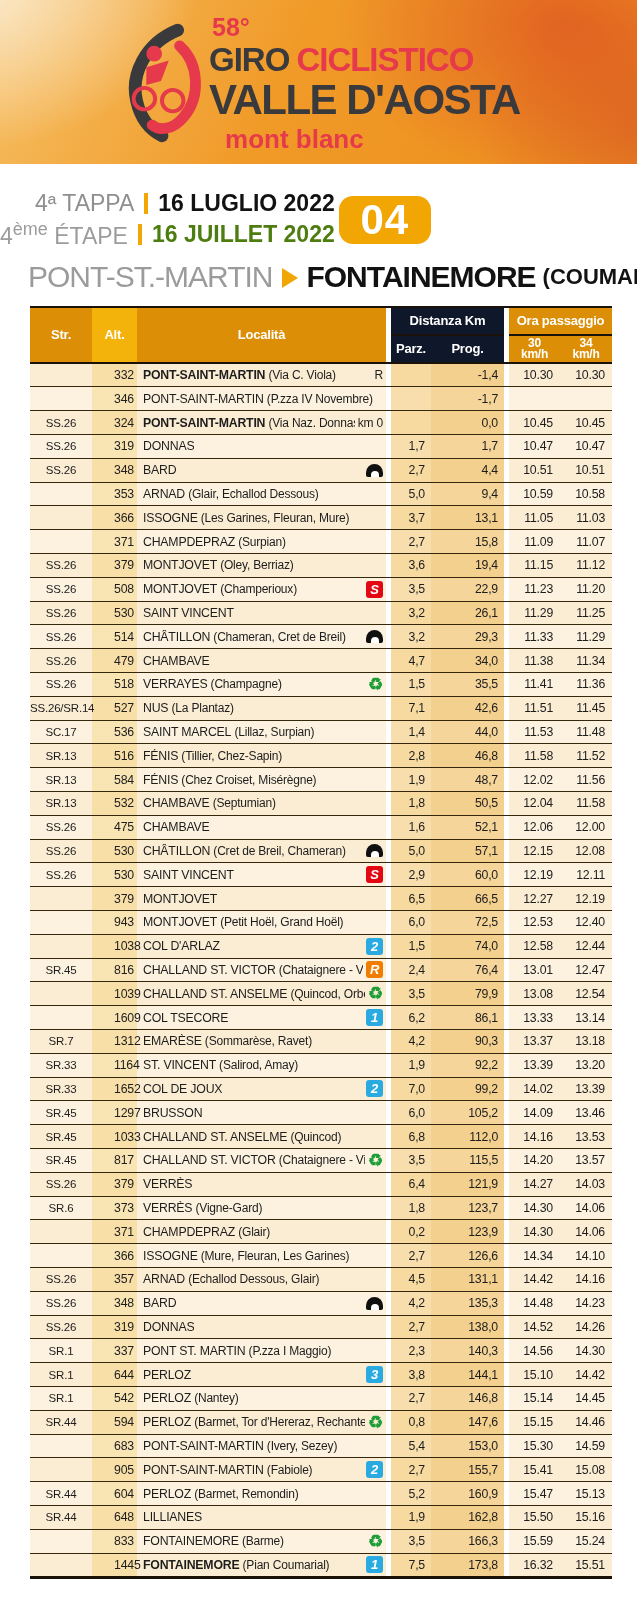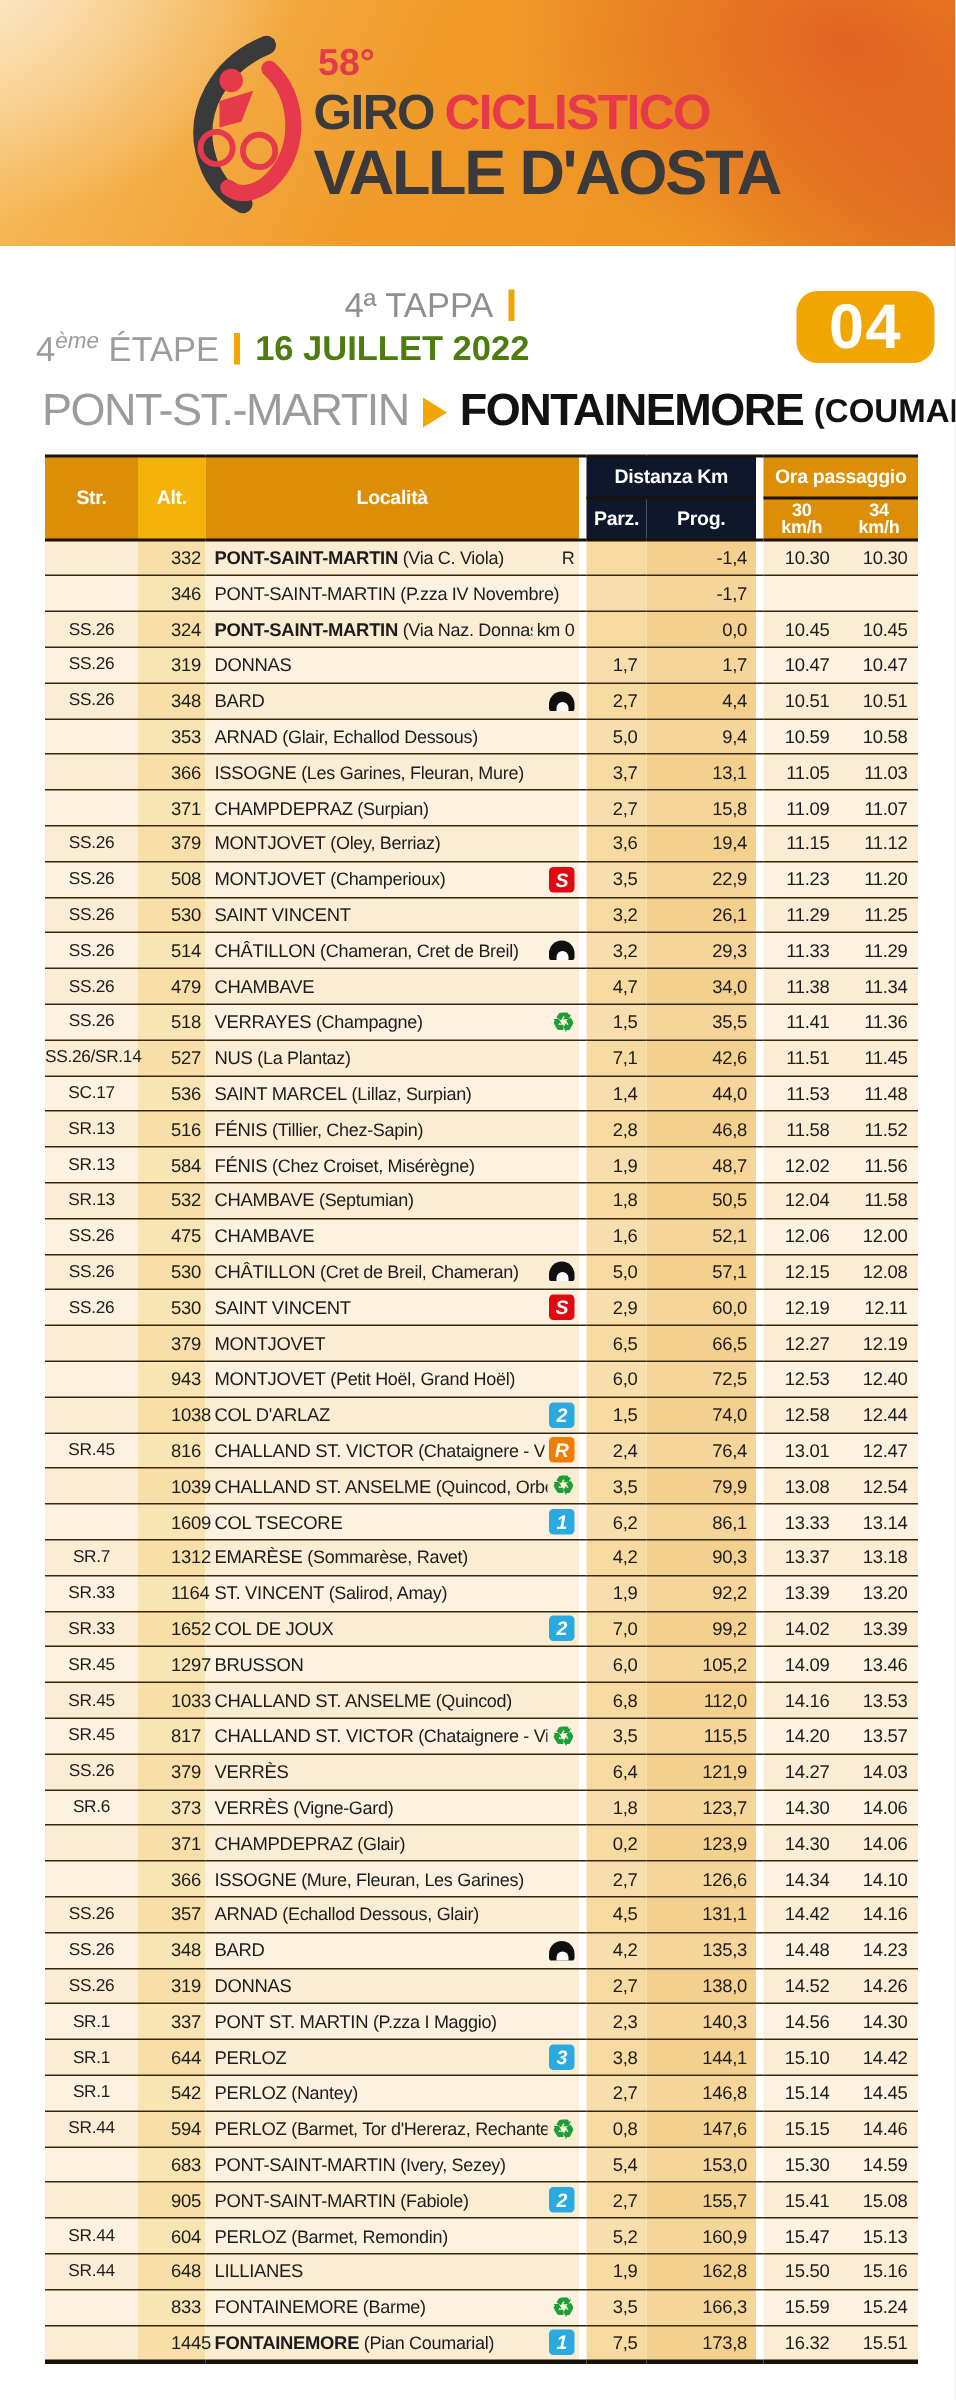--- a/index.html
+++ b/index.html
@@ -16,28 +16,28 @@
   .logo{display:flex;align-items:center;gap:4px;margin-top:2px;}
   .mark{width:88px;height:120px;flex:none;}
   .logo-text{display:flex;flex-direction:column;line-height:1;}
   .ed{color:#E6394B;font-size:25px;font-weight:bold;margin:0 0 3px 3px;}
   .l1{font-size:33px;font-weight:bold;color:#3A3A3C;letter-spacing:-1px;white-space:nowrap;}
   .l1 .cic{color:#E6394B;margin-left:7px;}
   .l2{font-size:42px;font-weight:bold;color:#3A3A3C;letter-spacing:-1.5px;margin-top:3px;white-space:nowrap;}
   .l3{font-size:26px;font-weight:bold;color:#E6394B;margin:5px 0 0 16px;}
 
   
-  .stage{margin:26px 14px 0 0;display:flex;justify-content:space-between;align-items:center;gap:4px;padding-left:24px;}
+  .stage{margin:26px 14px 0 0;display:flex;justify-content:flex-start;align-items:center;gap:4px;}
   .stage-lines{display:flex;flex-direction:column;gap:2px;align-items:flex-end;}
   .sline{display:flex;align-items:center;white-space:nowrap;}
   .sline .lab1{color:#8F8F8F;font-size:23px;}
   .sline .date1{color:#121212;font-size:23px;font-weight:bold;}
   .sline .lab2{color:#9C9C9C;font-size:23px;}
   .sline .date2{color:#4d7c0f;font-size:23px;font-weight:bold;}
-  .sline sup{font-size:15px;font-style:italic;}
+  .sline sup{font-size:18px;}
   .goldbar{display:inline-block;width:4px;height:21px;background:#F2A603;margin:0 10px;}
   .badge04{width:92px;height:48px;border-radius:14px;background:#F2A603;color:#fff;
            font-size:42px;font-weight:bold;display:flex;align-items:center;justify-content:center;letter-spacing:1px;}
 
   .route{margin:10px 0 0 28px;display:flex;align-items:center;white-space:nowrap;}
   .route .from{color:#9B9B9B;font-size:30px;letter-spacing:-1px;}
   .route .arrow{display:inline-block;width:0;height:0;border-left:16px solid #F2A603;
                 border-top:10px solid transparent;border-bottom:10px solid transparent;margin:2px 8px 0 10px;}
   .route .to{color:#121212;font-size:30px;font-weight:bold;letter-spacing:-1px;}
   .route .todet{color:#121212;font-size:22px;font-weight:bold;margin-left:7px;}
@@ -114,29 +114,31 @@
         <path d="M64 22 C 84 40, 86 74, 68 95 C 58 107, 44 110, 36 103" fill="none" stroke="#E6394B" stroke-width="11" stroke-linecap="round"></path>
         <circle cx="38" cy="30" r="8" fill="#E6394B"></circle>
         <path d="M30 44 L53 37 L45 58 L30 62 Z" fill="#E6394B"></path>
         <circle cx="28" cy="76" r="11" fill="none" stroke="#E6394B" stroke-width="4"></circle>
         <circle cx="57" cy="78" r="11" fill="none" stroke="#E6394B" stroke-width="4"></circle>
       </svg>
       <div class="logo-text">
         <div class="ed">58°</div>
         <div class="l1"><span>GIRO</span><span class="cic">CICLISTICO</span></div>
         <div class="l2">VALLE D'AOSTA</div>
+        <div class="l3">mont blanc</div>
       </div>
     </div>
   </div>
 
   <div class="stage">
     <div class="stage-lines">
       <div class="sline">
         <span class="lab1">4ª TAPPA</span>
         <span class="goldbar"></span>
+        <span class="date1">16 LUGLIO 2022</span>
       </div>
       <div class="sline">
         <span class="lab2"><span>4</span><sup>ème</sup> <span>ÉTAPE</span></span>
         <span class="goldbar"></span>
         <span class="date2">16 JUILLET 2022</span>
       </div>
     </div>
     <div class="badge04">04</div>
   </div>
 

